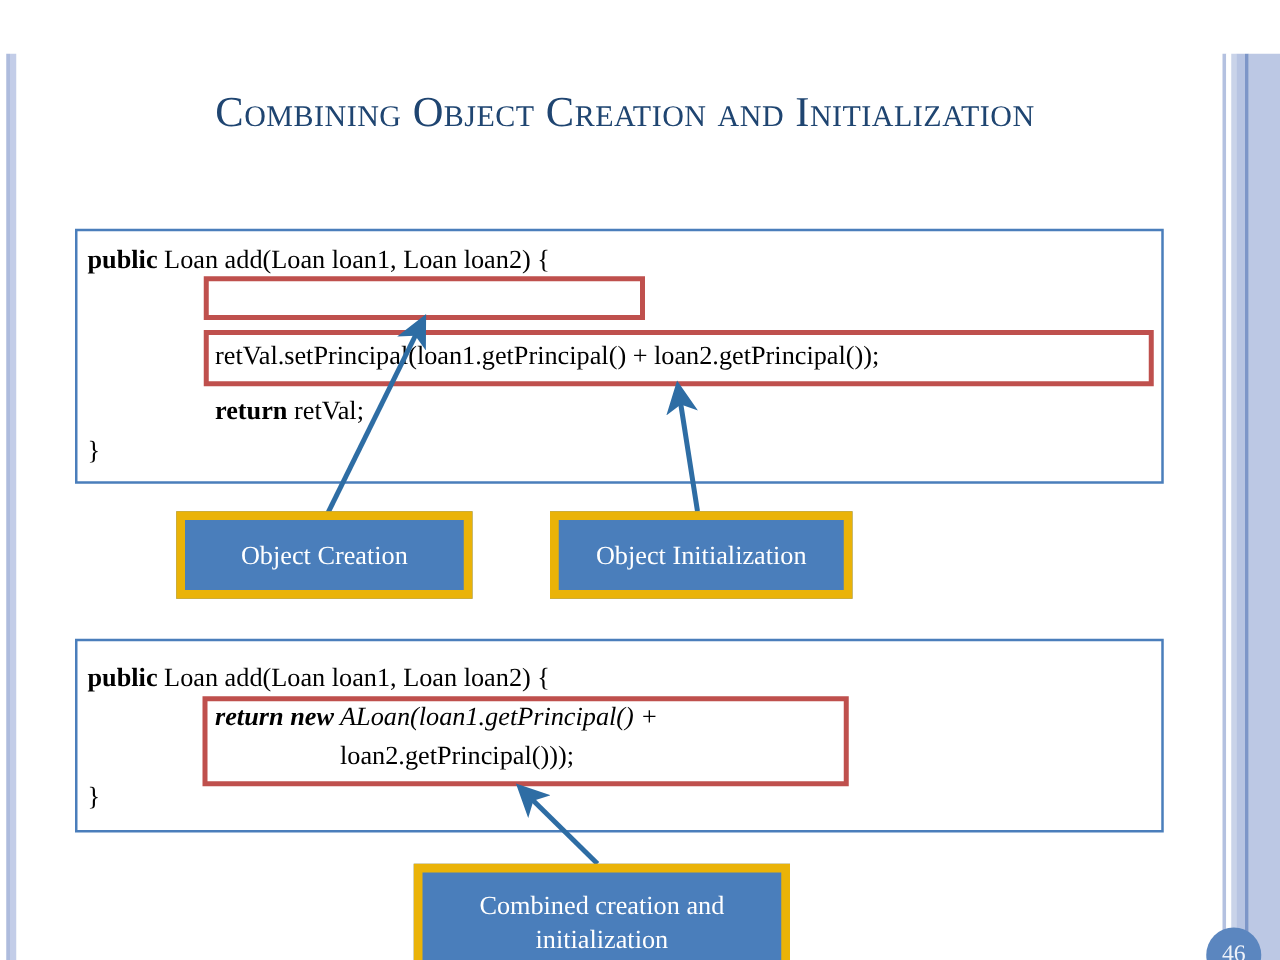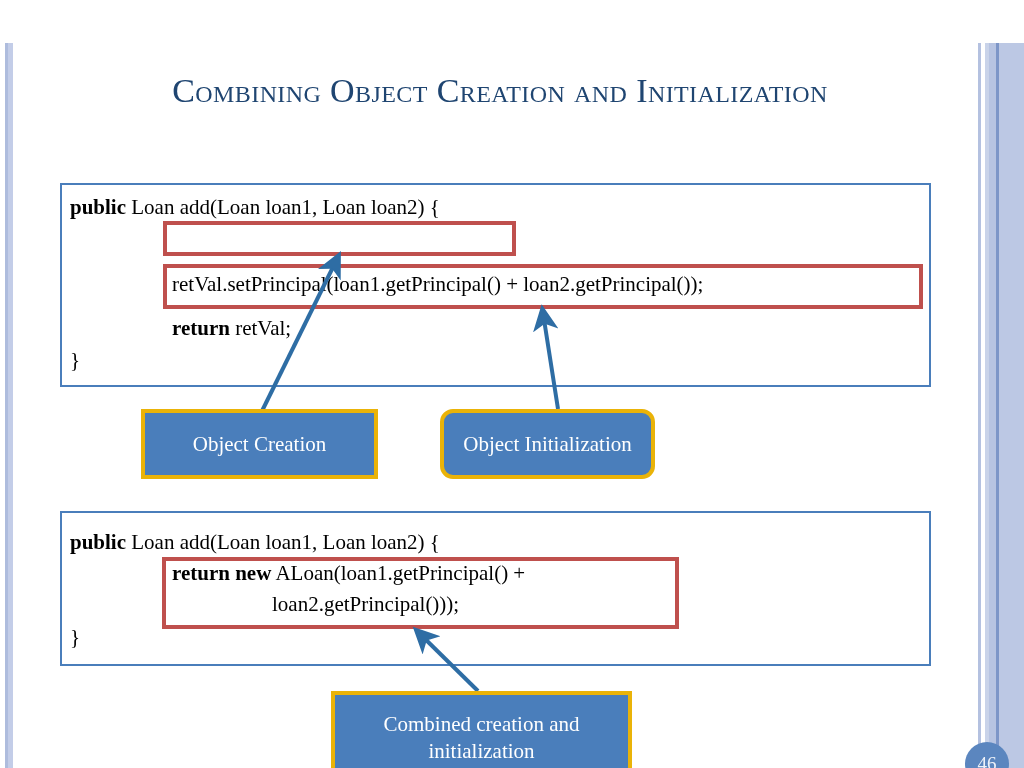--- a/index.html
+++ b/index.html
@@ -78,54 +78,54 @@
 
   
   #p1-l1 { left: 8px;   top: 10px;  }
   #p1-l2 { left: 110px; top: 40px;  }
   #p1-l3 { left: 110px; top: 87px;  }
   #p1-l4 { left: 110px; top: 131px; }
   #p1-l5 { left: 8px;   top: 163px; }
 
   
   #p2-l1 { left: 8px;   top: 17px;  }
-  #p2-l2 { left: 110px; top: 48px;  }
+  #p2-l2 { left: 110px; top: 48px; font-style: italic;  }
   #p2-l3 { left: 210px; top: 79px;  }
   #p2-l4 { left: 8px;   top: 112px; }
 
   
   .hl-box {
     position: absolute;
     border: 4px solid #bf504d;
     box-sizing: border-box;
     background: transparent;
     pointer-events: none;
   }
   #hl-1 { left: 163px; top: 178px; width: 353px; height: 35px; }
   #hl-2 { left: 163px; top: 221px; width: 760px; height: 45px; }
   #hl-3 { left: 162px; top: 514px; width: 517px; height: 72px; }
 
   
   .callout {
     position: absolute;
     background: #4a7ebb;
-    border: 4px solid #eab308;
+    border: 7px solid #eab308;
     color: #ffffff;
     font-family: "Liberation Serif", "DejaVu Serif", serif;
     font-size: 21px;
     display: flex;
     align-items: center;
     justify-content: center;
     text-align: center;
     line-height: 1.28;
     box-sizing: border-box;
     padding: 4px 8px;
   }
   #callout-creation  { left: 141px; top: 366px; width: 237px; height: 70px; }
-  #callout-init      { left: 440px; top: 366px; width: 215px; height: 70px; border-radius: 13px; }
+  #callout-init      { left: 440px; top: 366px; width: 242px; height: 70px; }
   #callout-combined  { left: 331px; top: 648px; width: 301px; height: 94px; }
 
   
   #arrow-layer {
     position: absolute;
     left: 0; top: 0;
     width: 1024px; height: 768px;
     pointer-events: none;
   }
 

